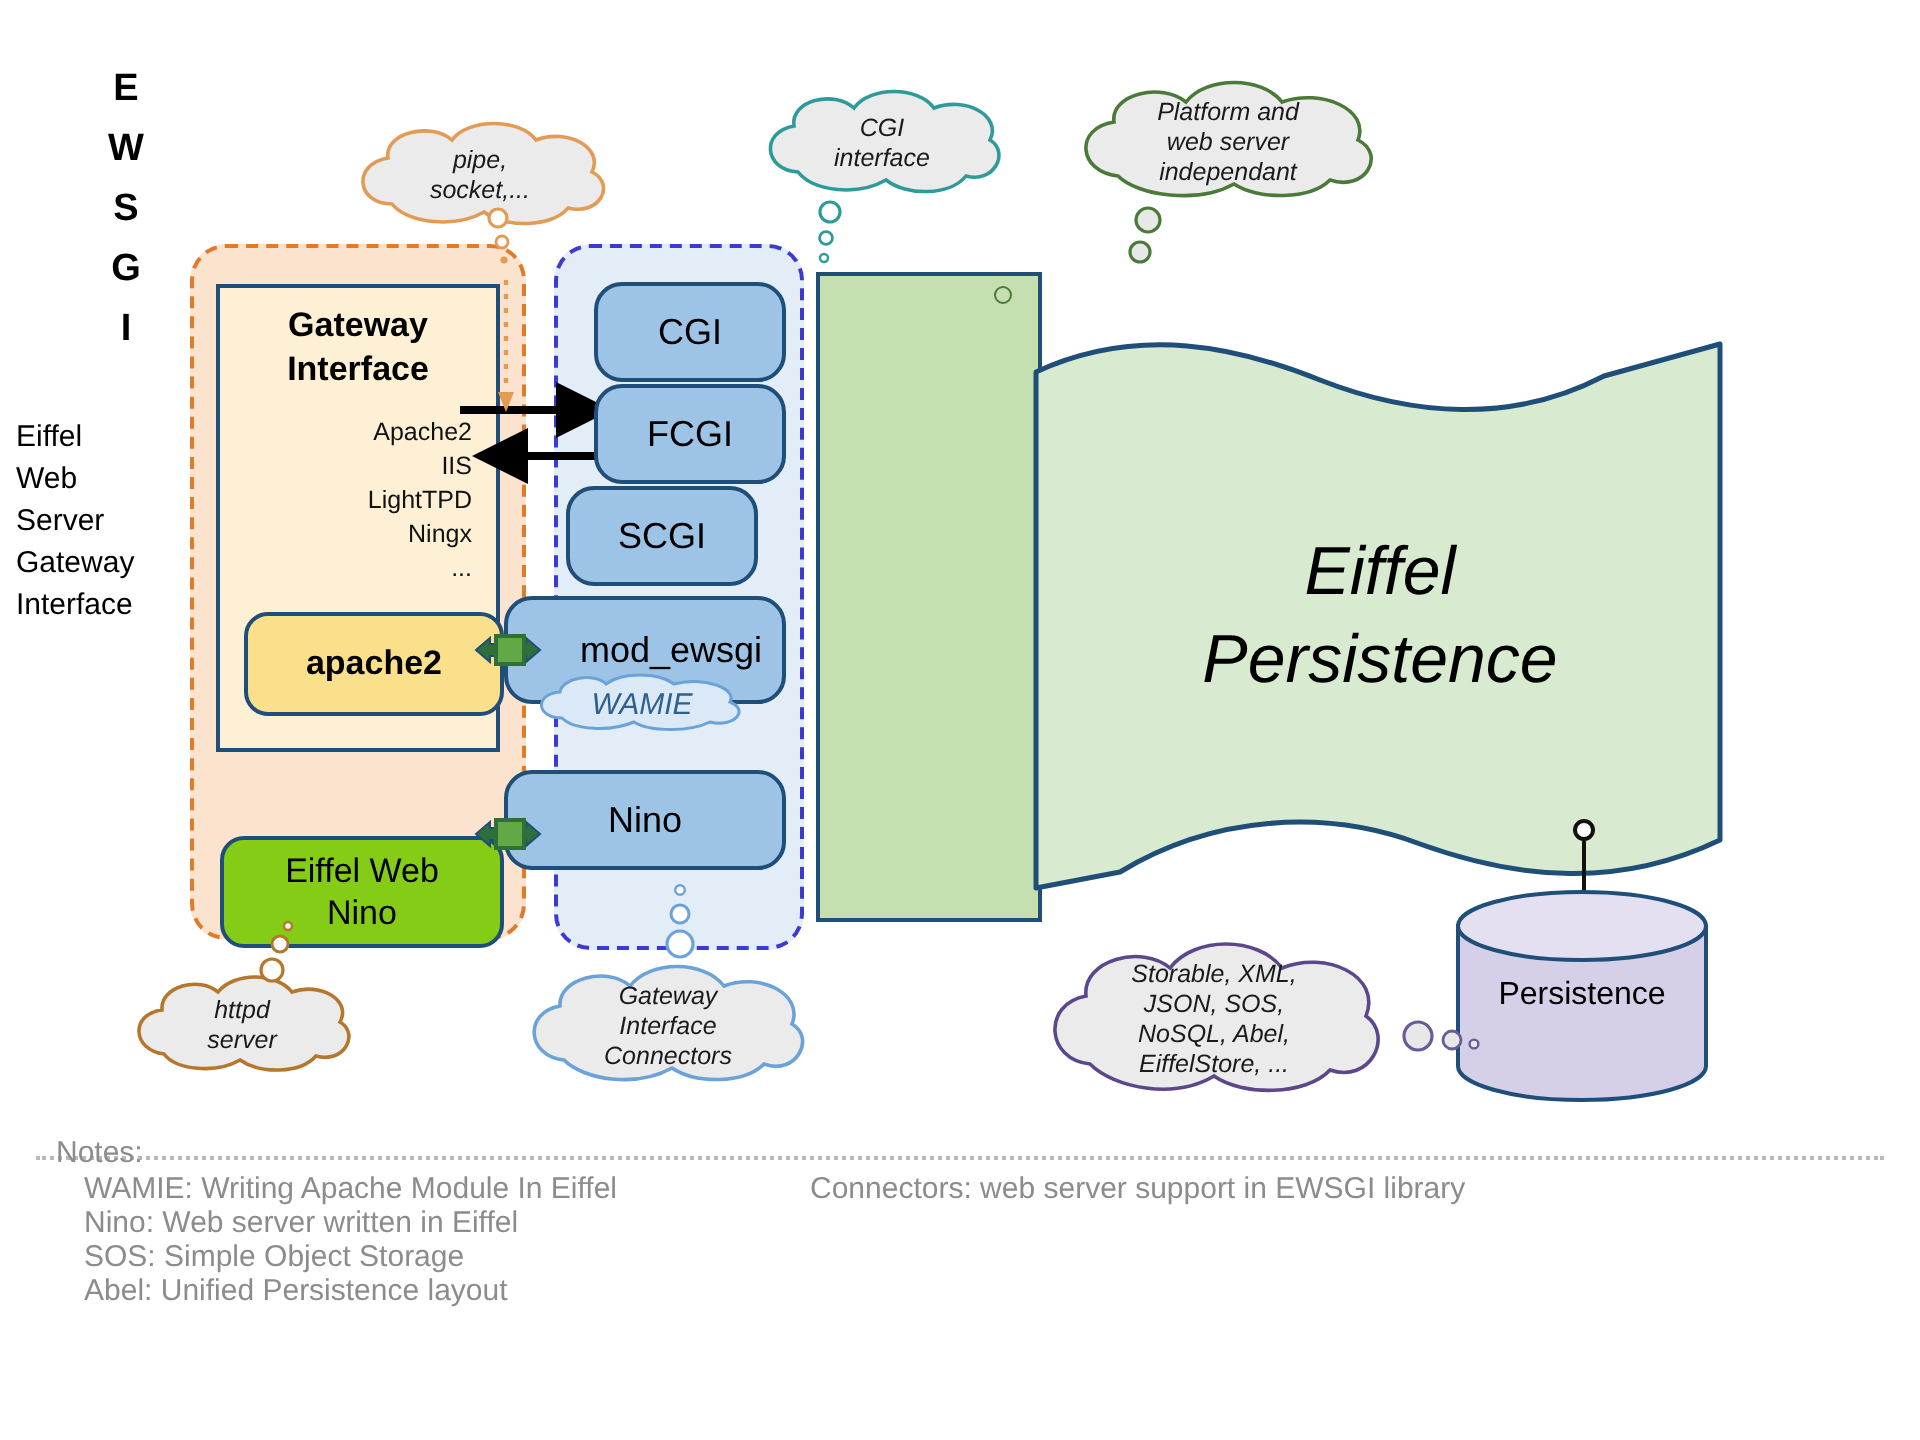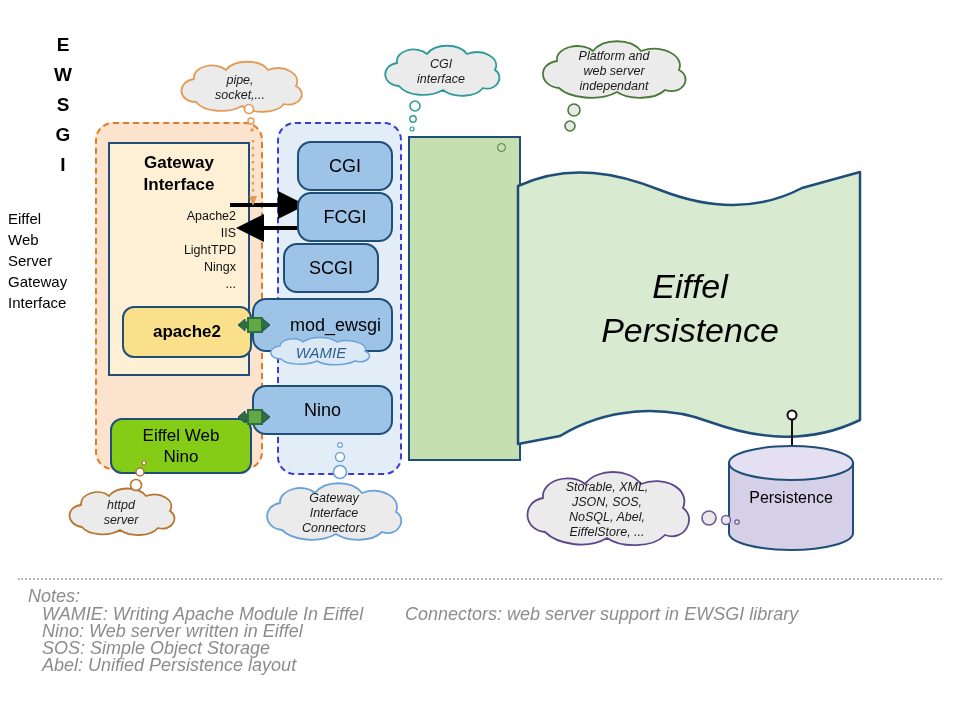--- a/index.html
+++ b/index.html
@@ -63,21 +63,21 @@
   #cloud-platform{left:533px;top:40px;width:162px;height:62px;}
   #cloud-httpd{left:62px;top:487px;width:118px;height:52px;}
   #cloud-connectors{left:258px;top:482px;width:152px;height:62px;}
   #cloud-storable{left:517px;top:470px;width:180px;height:80px;}
   #cloud-wamie{left:265px;top:338px;width:112px;height:28px;}
   #cloud-wamie .cloud-text{font-size:15px;color:#2f5f8f;}
 
   
   #notes-divider{position:absolute;left:18px;top:578px;width:924px;height:0;
      border-top:2px dotted #b9b9b9;}
-  #notes{position:absolute;left:28px;top:588px;width:900px;font-style:italic;font-size:18px;color:#8c8c8c;line-height:17px;}
+  #notes{position:absolute;left:28px;top:568px;width:900px;font-size:15px;color:#8c8c8c;line-height:17px;}
   #notes .notes-head{margin-bottom:1px;}
   #notes .notes-body{position:relative;padding-left:14px;}
   #notes .notes-right{position:absolute;left:330px;top:0;white-space:nowrap;margin-left:47px;}
   #notes .note-line{white-space:nowrap;}
 
   svg{overflow:visible;display:block;}
 </style>
 </head>
 <body>
 

